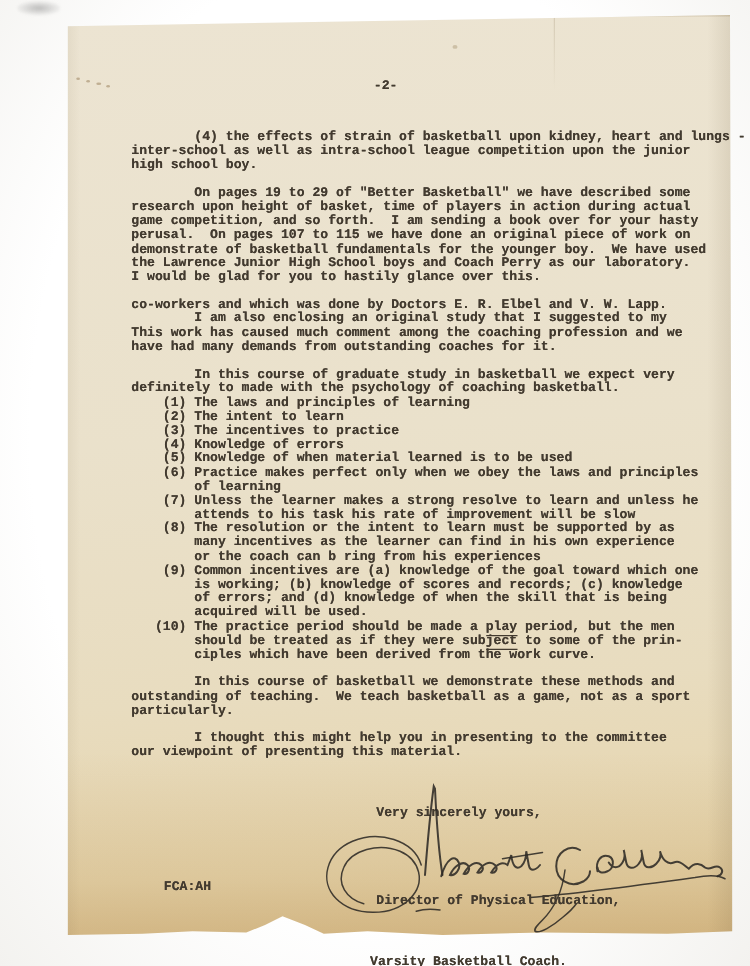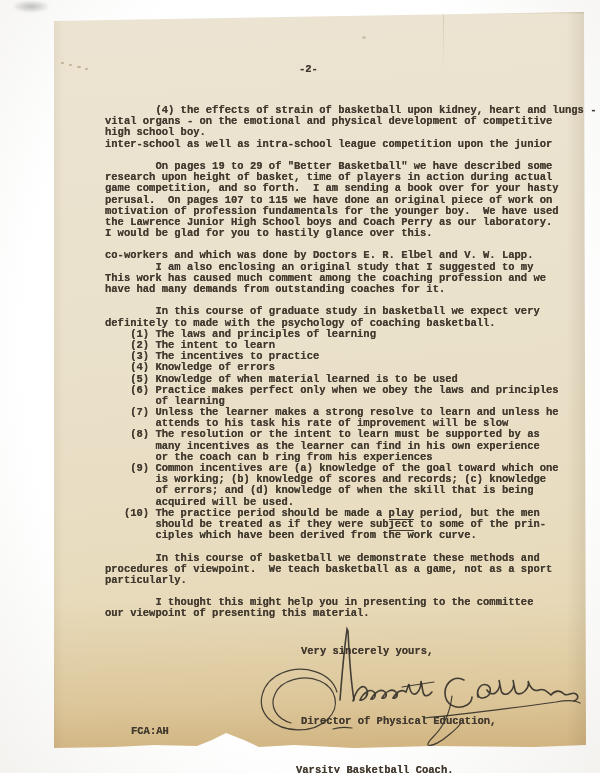--- a/index.html
+++ b/index.html
@@ -39,21 +39,21 @@
     position:absolute;color:#423a2f;font-size:10.5px;font-weight:700;
     text-shadow:0 0 0.5px rgba(66,58,47,0.85);
   }
   .pagenum{left:299px;top:63px;}
   .typeblock{left:105px;top:105px;width:470px;}
   .line{height:11.2px;line-height:11.2px;white-space:pre;}
   .line .undl{border-bottom:1.2px solid #423a2f;margin-top:24px;}
   .salutation{left:301px;top:645px;}
   .title1{left:301px;top:715px;}
   .title2{left:296px;top:764px;}
-  .initials{left:131px;top:725px;}
+  .initials{left:131px;top:704px;}
   .signature{position:absolute;left:190px;top:618px;width:400px;height:140px;}
   .signature path{fill:none;stroke:#2e2a26;stroke-width:1.6;stroke-linecap:round;opacity:0.88;}
   .signature .thin{stroke-width:1.2;}
 </style>
 </head>
 <body>
 
 <div class="smudge"></div>
 
 <div class="paper">
@@ -62,29 +62,28 @@
   <div class="speck s2"></div>
   <div class="speck s3"></div>
   <div class="speck s4"></div>
   <div class="speck s5"></div>
 </div>
 
 <div class="typed pagenum">-2-</div>
 
 <div class="typed typeblock">
     <div class="line">        (4) the effects of strain of basketball upon kidney, heart and lungs -</div>
-    <div class="line">vital organs - on the emotional and physical development of competitive</div>
+    <div class="line">inter-school as well as intra-school league competition upon the junior</div>
     <div class="line">high school boy.</div>
-    <div class="line">inter-school as well as intra-school league competition upon the junior</div>
     <div class="line"></div>
     <div class="line">        On pages 19 to 29 of "Better Basketball" we have described some</div>
     <div class="line">research upon height of basket, time of players in action during actual</div>
     <div class="line">game competition, and so forth.  I am sending a book over for your hasty</div>
     <div class="line">perusal.  On pages 107 to 115 we have done an original piece of work on</div>
-    <div class="line">motivation of profession fundamentals for the younger boy.  We have used</div>
+    <div class="line">demonstrate of basketball fundamentals for the younger boy.  We have used</div>
     <div class="line">the Lawrence Junior High School boys and Coach Perry as our laboratory.</div>
     <div class="line">I would be glad for you to hastily glance over this.</div>
     <div class="line"></div>
     <div class="line">co-workers and which was done by Doctors E. R. Elbel and V. W. Lapp.</div>
     <div class="line">        I am also enclosing an original study that I suggested to my</div>
     <div class="line">This work has caused much comment among the coaching profession and we</div>
     <div class="line">have had many demands from outstanding coaches for it.</div>
     <div class="line"></div>
     <div class="line">        In this course of graduate study in basketball we expect very</div>
     <div class="line">definitely to made with the psychology of coaching basketball.</div>
@@ -102,21 +101,21 @@
     <div class="line">        or the coach can b ring from his experiences</div>
     <div class="line">    (9) Common incentives are (a) knowledge of the goal toward which one</div>
     <div class="line">        is working; (b) knowledge of scores and records; (c) knowledge</div>
     <div class="line">        of errors; and (d) knowledge of when the skill that is being</div>
     <div class="line">        acquired will be used.</div>
     <div class="line"><span>   (10) The practice period should be made a </span><span class="undl">play</span><span> period, but the men</span></div>
     <div class="line"><span>        should be treated as if they were sub</span><span class="undl">ject</span><span> to some of the prin-</span></div>
     <div class="line">        ciples which have been derived from the work curve.</div>
     <div class="line"></div>
     <div class="line">        In this course of basketball we demonstrate these methods and</div>
-    <div class="line">procedures of viewpoint.  We teach basketball as a game, not as a sport</div>
+    <div class="line">outstanding of teaching.  We teach basketball as a game, not as a sport</div>
     <div class="line">particularly.</div>
     <div class="line"></div>
     <div class="line">        I thought this might help you in presenting to the committee</div>
     <div class="line">our viewpoint of presenting this material.</div>
   </div>
 
 <div class="typed salutation">Very sincerely yours,</div>
 
 <svg class="signature" viewBox="190 618 400 140" aria-label="Forrest C Allen">
 

